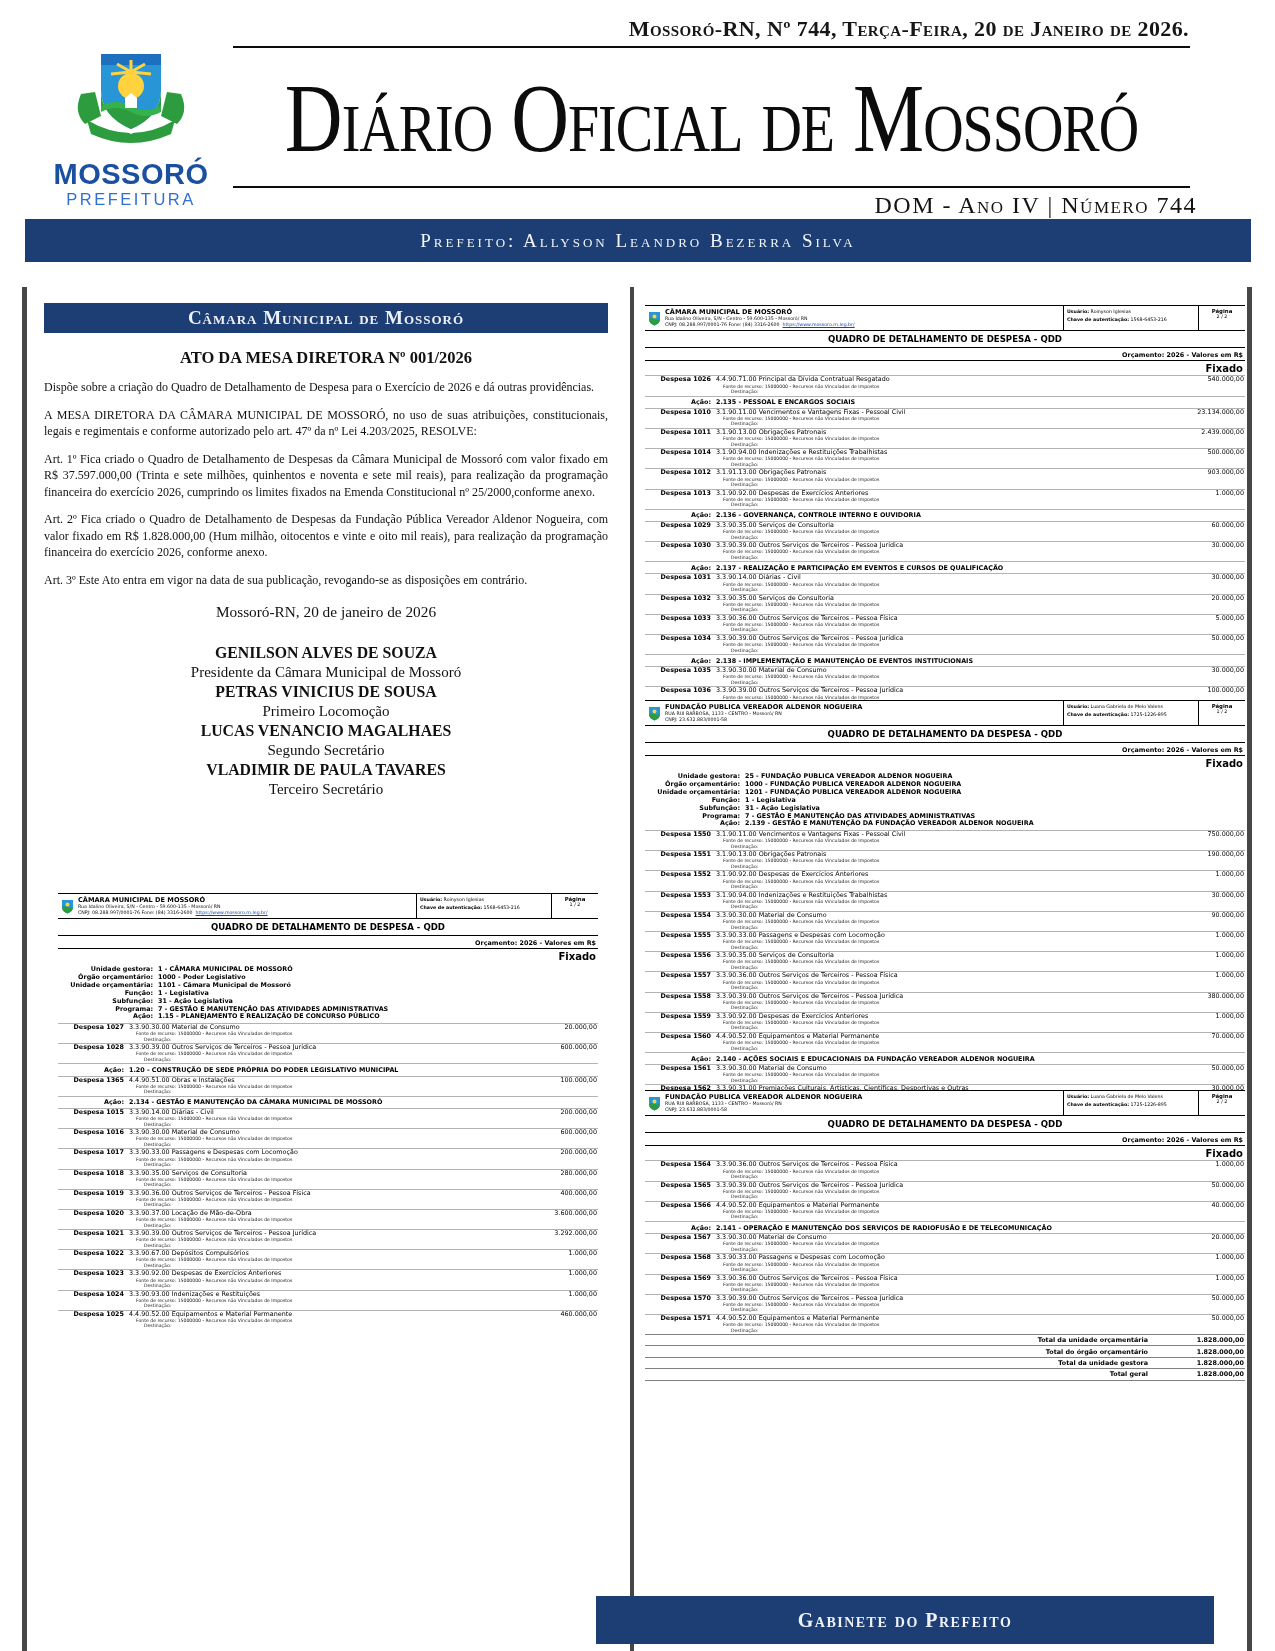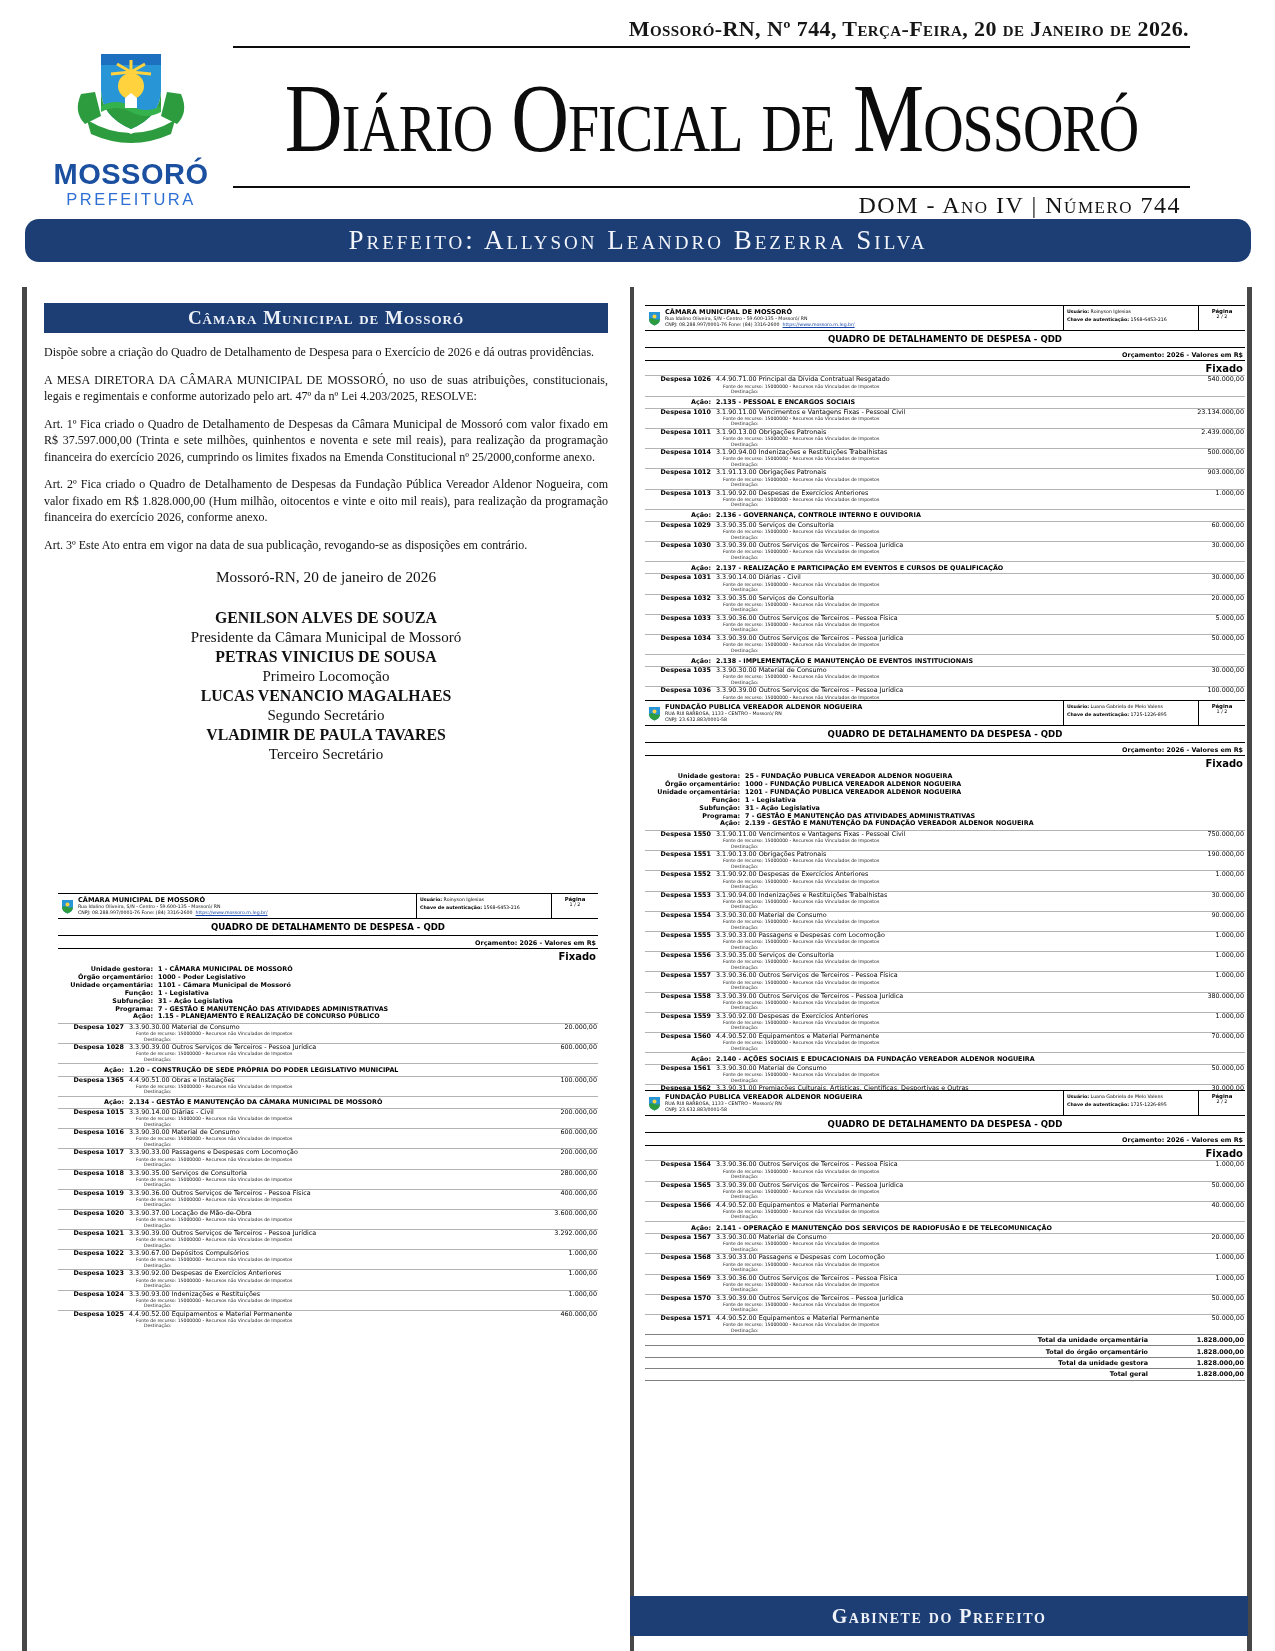--- a/index.html
+++ b/index.html
@@ -14,30 +14,30 @@
   }
   .rule-top { position:absolute; top:46px; left:233px; width:957px; height:2px; background:#0c0c0c; }
   .rule-bottom { position:absolute; top:186px; left:233px; width:957px; height:2px; background:#0c0c0c; }
   .masthead-title {
     position:absolute; top:50px; left:233px; width:957px; height:136px;
     display:flex; align-items:center; justify-content:center;
     font-variant:small-caps; font-size:80px; letter-spacing:-1px; color:#0c0c0c;
     transform:scaleY(1.22); transform-origin:center; white-space:nowrap;
   }
   .edition-line {
-    position:absolute; top:192px; right:94px; font-variant:small-caps;
+    position:absolute; top:192px; right:78px; font-variant:small-caps;
     font-size:24px; letter-spacing:1.5px; color:#141414;
   }
   .logo-block { position:absolute; top:46px; left:36px; width:190px; text-align:center; }
   .logo-city { font-family:"Liberation Sans",sans-serif; font-weight:bold; font-size:29px; letter-spacing:.5px; color:#1b4fa0; line-height:1.02; margin-top:2px;}
   .logo-sub { font-family:"Liberation Sans",sans-serif; font-size:16.5px; letter-spacing:2.5px; color:#2e6fd3; line-height:1.1;}
   .prefeito-banner {
     position:absolute; top:219px; left:25px; width:1226px; height:43px;
     background:var(--navy); display:flex; align-items:center; justify-content:center;
-    color:#f3f5fa; font-variant:small-caps; font-size:27px; letter-spacing:3px;border-radius:14px;
+    color:#f3f5fa; font-variant:small-caps; font-size:19px; letter-spacing:3px;
   }
   
   .vbar { position:absolute; top:287px; bottom:0; background:#474747; }
   .vbar.left { left:22px; width:5px; }
   .vbar.mid { left:630px; width:4px; }
   .vbar.right { left:1247px; width:5px; }
   
   .col-left { position:absolute; left:44px; top:303px; width:564px; }
   .section-bar {
     height:30px; background:var(--navy); display:flex; align-items:center; justify-content:center;
@@ -80,21 +80,21 @@
   .qr-sub { font-size:4.6px; color:#222; margin-left:78px; line-height:1.2; }
   .qr-sub2 { margin-left:86px; padding-bottom:1px; }
   .qr-acao { display:flex; font-size:6.4px; font-weight:bold; padding:1.6px 0; }
   .qr-acao .qr-acao-txt { padding-left:5px; }
   .qt-row { display:flex; border-top:1px solid #808080; font-size:6.4px; font-weight:bold; padding:1.2px 0; }
   .qt-lbl { flex:1; text-align:right; }
   .qt-val { width:96px; text-align:right; padding-right:1px; }
   .qdd-totals { border-bottom:1px solid #808080; }
   
   .gabinete-banner {
-    position:absolute; left:630px; top:1596px; width:618px; height:40px;
+    position:absolute; left:596px; top:1596px; width:618px; height:48px;
     background:var(--navy); display:flex; align-items:center; justify-content:center;
     color:#eef1f7; font-variant:small-caps; font-weight:bold; font-size:20px; letter-spacing:1.5px;
     font-family:"Liberation Serif",serif;
   }
 </style>
 </head>
 <body>
 
 <div class="dateline">Mossoró-RN, Nº 744, Terça-Feira, 20 de Janeiro de 2026.</div>
 <div class="rule-top"></div>
@@ -129,20 +129,21 @@
 <div class="edition-line">DOM - Ano IV | Número 744</div>
 
 <div class="prefeito-banner">Prefeito: Allyson Leandro Bezerra Silva</div>
 
 <div class="vbar left"></div>
 <div class="vbar mid"></div>
 <div class="vbar right"></div>
 
 <div class="col-left">
   <div class="section-bar">Câmara Municipal de Mossoró</div>
+  <div class="doc-title">ATO DA MESA DIRETORA Nº 001/2026</div>
   <div class="body-text">
     <p>Dispõe sobre a criação do Quadro de Detalhamento de Despesa para o Exercício de 2026 e dá outras providências.</p>
     <p>A MESA DIRETORA DA CÂMARA MUNICIPAL DE MOSSORÓ, no uso de suas atribuições, constitucionais, legais e regimentais e conforme autorizado pelo art. 47º da nº Lei 4.203/2025, RESOLVE:</p>
     <p>Art. 1º Fica criado o Quadro de Detalhamento de Despesas da Câmara Municipal de Mossoró com valor fixado em R$ 37.597.000,00 (Trinta e sete milhões, quinhentos e noventa e sete mil reais), para realização da programação financeira do exercício 2026, cumprindo os limites fixados na Emenda Constitucional nº 25/2000,conforme anexo.</p>
     <p>Art. 2º Fica criado o Quadro de Detalhamento de Despesas da Fundação Pública Vereador Aldenor Nogueira, com valor fixado em R$ 1.828.000,00 (Hum milhão, oitocentos e vinte e oito mil reais), para realização da programação financeira do exercício 2026, conforme anexo.</p>
     <p>Art. 3º Este Ato entra em vigor na data de sua publicação, revogando-se as disposições em contrário.</p>
   </div>
   <div class="act-dateline">Mossoró-RN, 20 de janeiro de 2026</div>
   <div class="signatures">
       <div class="sig-name">GENILSON ALVES DE SOUZA</div>

